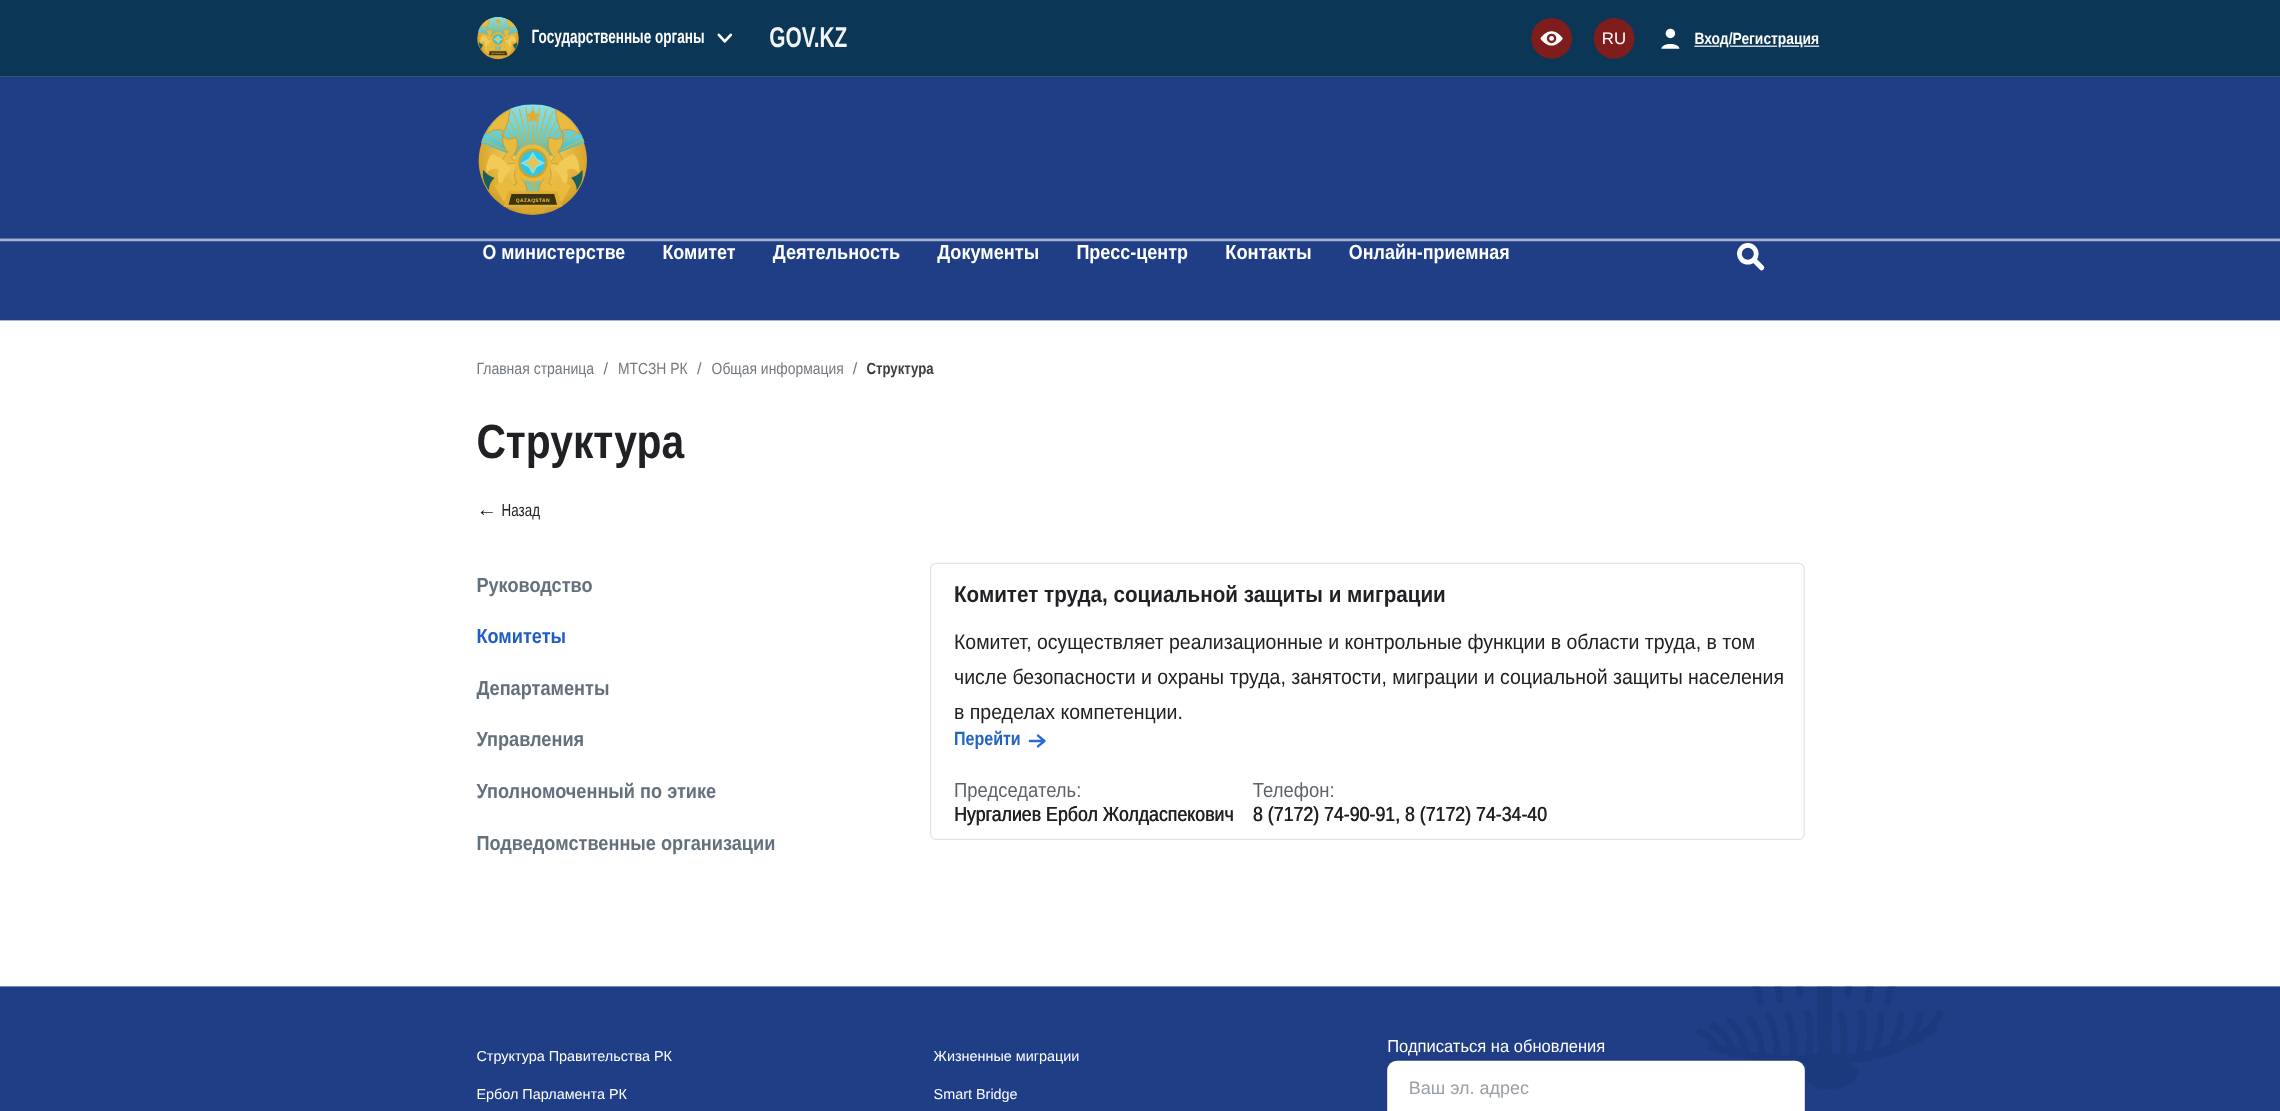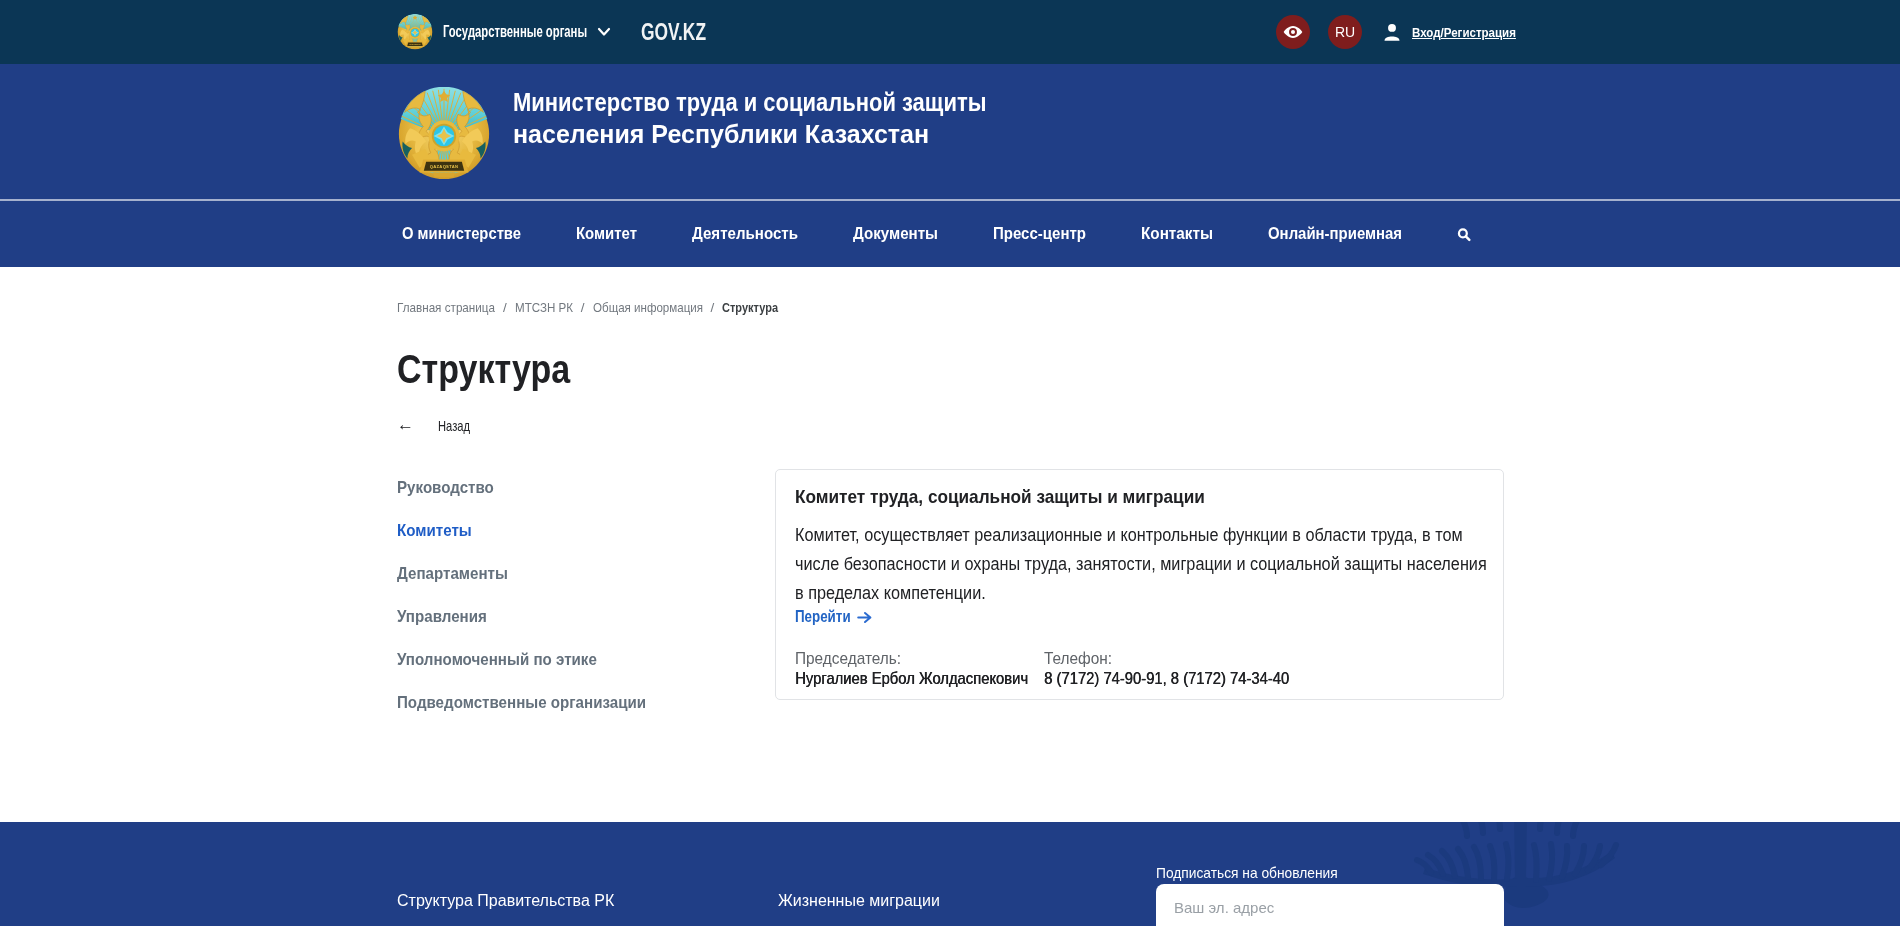--- a/index.html
+++ b/index.html
@@ -27,55 +27,55 @@
 
 
 .header { background:#203e86; height:135px; }
 .header .wrap { display:flex; align-items:flex-start; height:135px; }
 .emblem { width:94px; height:94px; flex:0 0 94px; margin-top:23px; }
 .htitle { color:#fff; font-size:26px; font-weight:700; line-height:32px; margin-left:22px; margin-top:22px; white-space:nowrap; }
 .htitle .cx { display:block; transform-origin:0 50%; }
 
 
 .nav { background:#203e86; height:68px; border-top:2px solid rgba(255,255,255,.6); }
-.nav .wrap { display:flex; align-items:center; height:66px; padding-left:5px;gap:24px; }
+.nav .wrap { display:flex; align-items:flex-start; height:66px; padding-left:5px; }
 .nav a { color:#fff; font-size:17px; font-weight:700; margin-right:31px; display:inline-block; white-space:nowrap; }
 .nav a .cx { transform-origin:0 50%; display:inline-block; }
 .sic { margin-left:auto; margin-right:32px; }
 
 
 .content { height:555px; overflow:hidden; }
 .crumbs { margin-top:33px; font-size:13.5px; color:#72787f; height:16px; line-height:16px; }
 .crumbs .sep { margin:0 8px; }
 .crumbs .last { color:#3c4043; font-weight:700; }
 h1 { margin-top:30px; font-size:40px; font-weight:700; color:#202124; line-height:46px; transform:scaleX(.85); transform-origin:0 50%; }
 .back { margin-top:24px; display:flex; align-items:center; font-size:14.5px; color:#202124; height:20px; }
 .back .arr { font-size:17px; margin-right:4px; margin-top:-2px; font-weight:700; }
-.back .cw { width:32px;margin-left:20px; }
+.back .cw { width:32px; }
 .main { display:flex; margin-top:33px;justify-content:space-between; }
 .side { width:378px; flex:0 0 378px; padding-top:9px; }
 .side a { display:block; font-size:17px; font-weight:700; color:#64707c; line-height:20px; margin-bottom:23px; transform:scaleX(.89); transform-origin:0 50%; white-space:nowrap; }
 .side a.act { color:#1f5dc6; }
 .card { width:729px; border:1px solid #e1e3e6; border-radius:5px; background:#fff; padding:16px 0 0 19px; height:231px; }
 .card h3 { font-size:19px; font-weight:700; color:#202124; line-height:22px; transform:scaleX(.905); transform-origin:0 50%; white-space:nowrap; }
 .card p { margin-top:13px; font-size:17.5px; line-height:29px; color:#202124; transform:scaleX(.928); transform-origin:0 50%; white-space:nowrap; }
 .goto { display:flex; align-items:center; margin-top:-2px; color:#2264c4; font-size:16px; font-weight:700; height:21px; }
 .goto .cw { width:59px; }
 .goto .cx { transform:scaleX(.835); }
 .goto .ga2 { margin-left:3px; margin-top:1px; }
 .meta { display:flex; margin-top:22px; }
 .meta .c1 { width:249px; flex:0 0 249px; }
 .meta .lbl { font-size:17px; color:#5f6368; line-height:20px; transform:scaleX(.905); transform-origin:0 50%; white-space:nowrap; }
 .meta .val { margin-top:0; font-size:17px; font-weight:400; text-shadow:.5px 0 0 currentColor; color:#202124; line-height:19px; white-space:nowrap; transform:scaleX(.87); transform-origin:0 50%; }
 
 
 .footer { background:#203e86; height:104px; position:relative; overflow:hidden; }
 .footer .wrap { height:104px; }
 .fcol { position:absolute; top:49px; }
-.fcol a { display:block; color:#fff; font-size:16px; line-height:19px; margin-bottom:13px;margin-top:20px; }
+.fcol a { display:block; color:#fff; font-size:12px; line-height:19px; margin-bottom:13px; }
 .f1 { left:0; }
 .f2 { left:381px; }
 .f3 { left:759px; top:43px; width:348px; }
 .f3 .sub { color:#fff; font-size:14.5px; line-height:17px; transform:scaleX(.95); transform-origin:0 50%; }
 .f3 .inp { margin-top:2px; background:#fff; border-radius:8px; height:60px; padding:15px 0 0 18px; color:#9aa0a6; font-size:15px; }
 .wm { position:absolute; left:1395px; top:0; }
 </style>
 </head>
 <body>
 
@@ -229,24 +229,20 @@
       <path d="M50 42 L53.8 48.2 L61 52 L53.8 55.8 L50 62 L46.2 55.8 L39 52 L46.2 48.2 Z" fill="#7fe2ee"></path>
       <path d="M50 44.5 L52.4 49.6 L57.5 52 L52.4 54.4 L50 59.5 L47.6 54.4 L42.5 52 L47.6 49.6 Z" fill="#e8c24a"></path>
       <path d="M50 4 L52.3 7.8 L56.5 8.8 L53.3 11.6 L54.2 16 L50 13.8 L45.8 16 L46.7 11.6 L43.5 8.8 L47.7 7.8 Z" fill="#e0ad33"></path>
       <path d="M16 72 L30 66 L36 78 L24 86 Z" fill="#e8ba3e"></path>
       <path d="M84 72 L70 66 L64 78 L76 86 Z" fill="#e8ba3e"></path>
       <path d="M28 77 L72 77 L76 91 L24 91 Z" fill="#e0ad33"></path>
       <path d="M31 79.5 L69 79.5 L71.5 89 L28.5 89 Z" fill="#3d3310"></path>
       <text x="50" y="86.6" font-size="4.4" fill="#e8c24a" text-anchor="middle" font-family="Liberation Sans" font-weight="bold" letter-spacing=".3">QAZAQSTAN</text>
       <path d="M38 91 L62 91 L60 96 L40 96 Z" fill="#d9a62e"></path>
     </svg>
-    <div class="htitle">
-      <span class="cx" style="transform:scaleX(.845)">Министерство труда и социальной защиты</span>
-      <span class="cx" style="transform:scaleX(.962)">населения Республики Казахстан</span>
-    </div>
   </div>
 </div>
 
 <div class="nav">
   <div class="wrap">
     <a href="#" style="width:119px"><span class="cx" style="transform:scaleX(.87)">О министерстве</span></a>
     <a href="#" style="width:61px"><span class="cx" style="transform:scaleX(.878)">Комитет</span></a>
     <a href="#" style="width:106px"><span class="cx" style="transform:scaleX(.888)">Деятельность</span></a>
     <a href="#" style="width:85px"><span class="cx" style="transform:scaleX(.889)">Документы</span></a>
     <a href="#" style="width:93px"><span class="cx" style="transform:scaleX(.883)">Пресс-центр</span></a>

